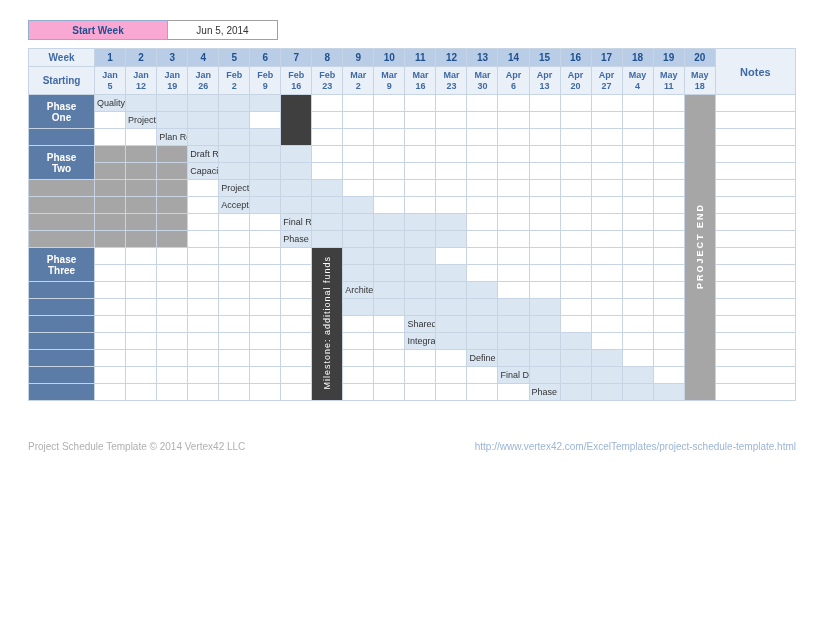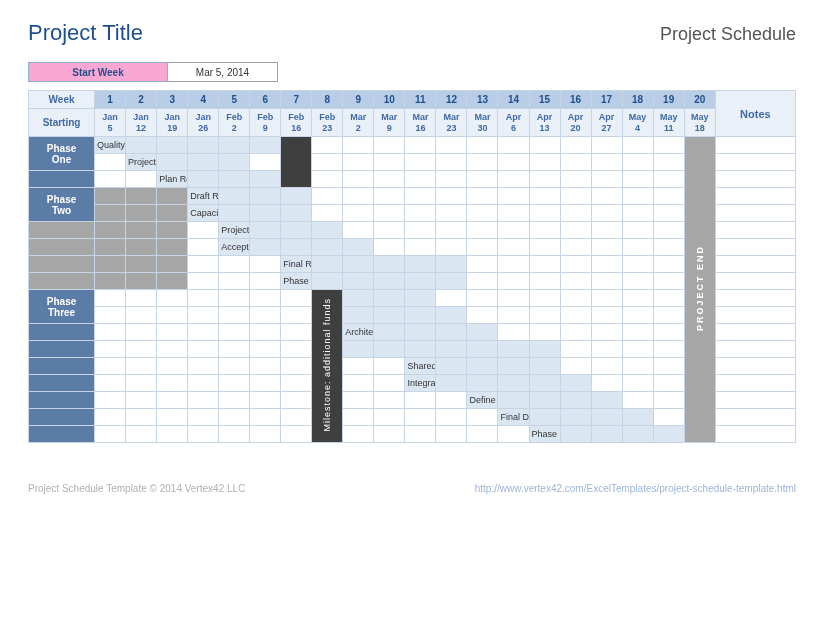--- a/index.html
+++ b/index.html
@@ -181,28 +181,24 @@
     padding: 0 28px;
     margin-top: 30px;
   }
   .footer-right { color: #9cb5d6; }
 </style>
 </head>
 <body>
 
 <div class="sheet">
 
-  <div class="title-row">
-    <div class="project-title">Project Title</div>
-    <div class="schedule-title">Project Schedule</div>
-  </div>
 
   <div class="start-week-row">
     <div class="start-week-label">Start Week</div>
-    <div class="start-week-value">Mar 5, 2014</div>
+    <div class="start-week-value">Jun 5, 2014</div>
   </div>
 
   <table class="gantt" id="gantt">
     <colgroup>
       <col class="label-col">
 
     <col class="week-col">
         <col class="week-col">
         <col class="week-col">
         <col class="week-col">

